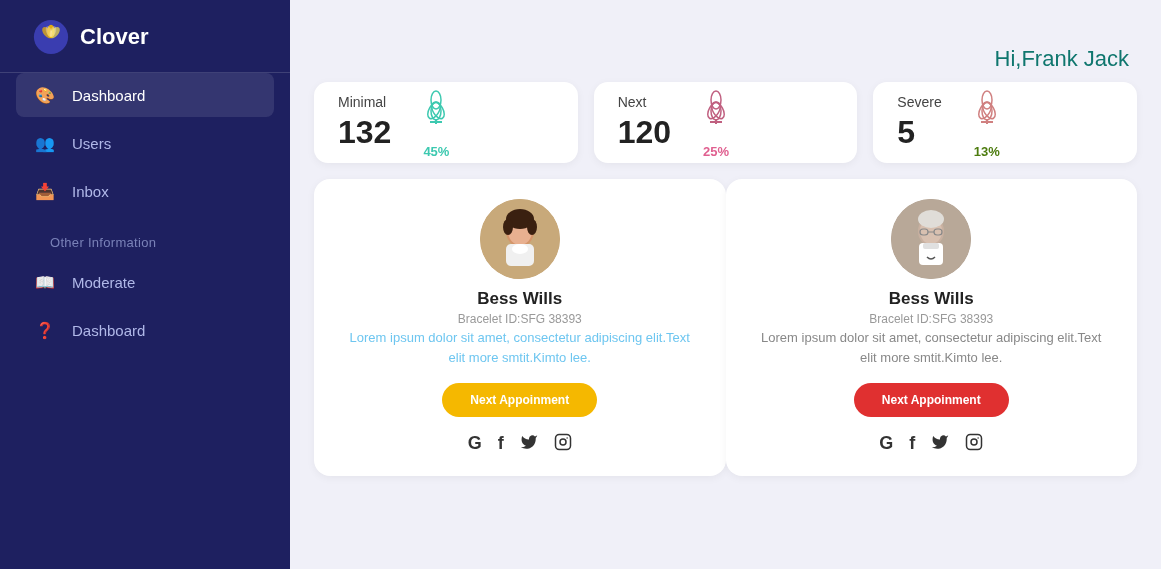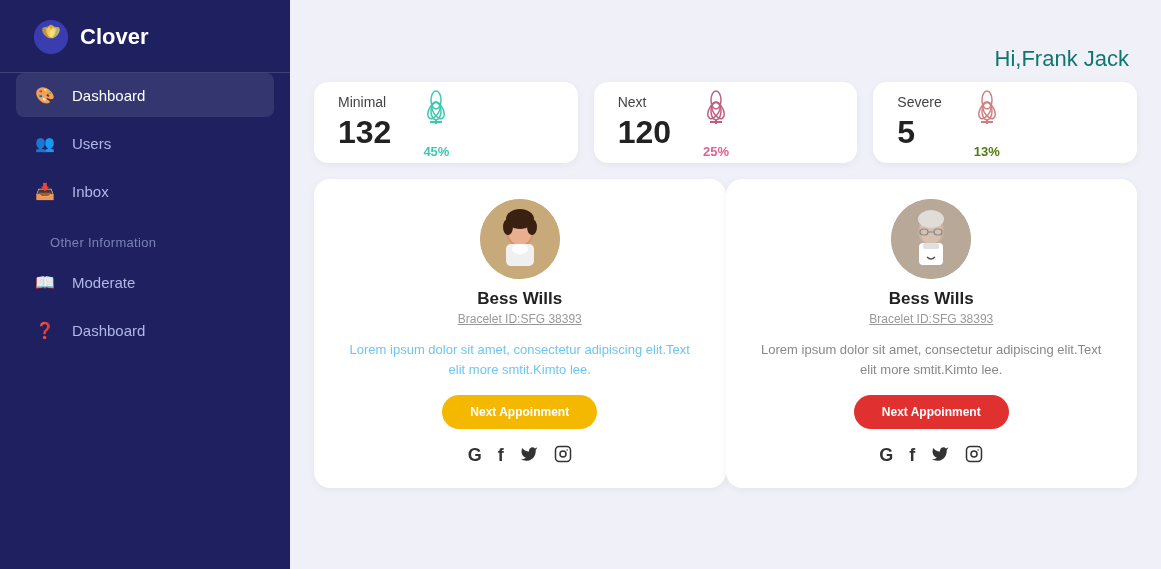--- a/index.html
+++ b/index.html
@@ -165,22 +165,21 @@
     }
     .profile-name {
       font-size: 17px;
       font-weight: 700;
       color: #222;
       margin-bottom: 3px;
     }
     .profile-id {
       font-size: 12px;
       color: #999;
-      margin-bottom: 14px;
-      text-decoration: underline;
+      margin-bottom: 2px;
     }
     .profile-desc {
       font-size: 13px;
       color: #6ec6f0;
       text-align: center;
       margin-bottom: 16px;
       line-height: 1.5;
     }
     .profile-desc.dark { color: #888; }
     .appt-btn {

